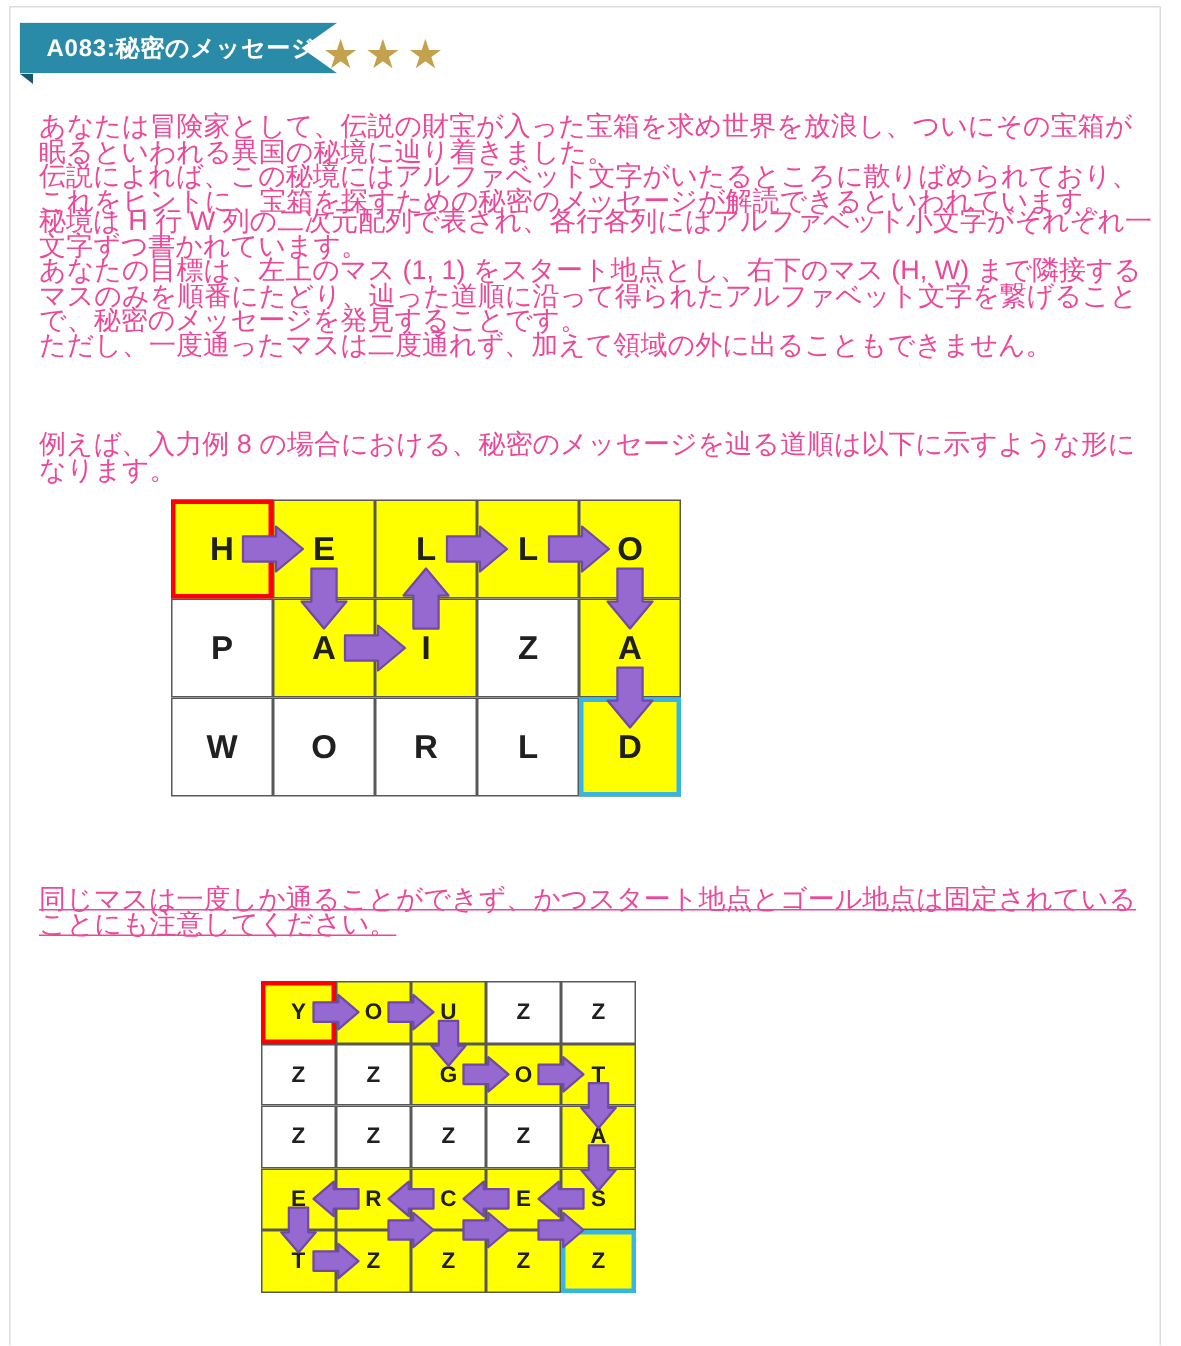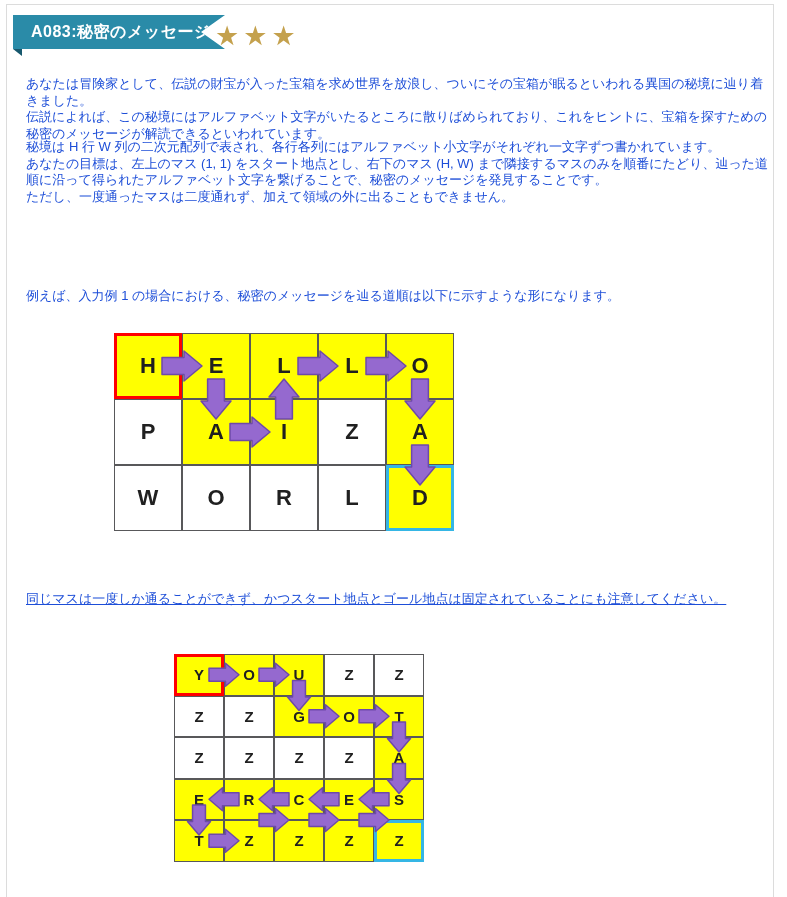--- a/index.html
+++ b/index.html
@@ -30,21 +30,21 @@
     background:#17586d;
     clip-path:polygon(0 0,100% 0,100% 100%);
   }
   .stars{
     position:absolute;left:208px;top:15px;height:32px;
     color:#c4a14d;font-size:27px;letter-spacing:4px;line-height:32px;
   }
   
   .para{
     position:absolute;left:19px;width:745px;margin:0;
-    color:#1d4ed8;font-size:13px;line-height:16.5px;
+    color:#ec4899;font-size:18px;line-height:16.5px;
     white-space:pre-line;
   }
   .p1{top:71px;} .p2{top:134px;} .p3{top:219px;} .p4{top:283px;}
   .p5{top:553px;} .p6{top:586px;text-decoration:underline;}
   
   .grid{position:absolute;}
   .cell{
     position:absolute;box-sizing:border-box;
     border:1px solid #58585a;background:#ffffff;
     display:flex;align-items:center;justify-content:center;
@@ -67,21 +67,21 @@
     <span>A083:秘密のメッセージ</span>
   </div>
   <div class="ribbon-fold"></div>
   <div class="stars" id="stars"><span>★</span><span>★</span><span>★</span></div>
 
   <p class="para p1">あなたは冒険家として、伝説の財宝が入った宝箱を求め世界を放浪し、ついにその宝箱が眠るといわれる異国の秘境に辿り着きました。
 伝説によれば、この秘境にはアルファベット文字がいたるところに散りばめられており、これをヒントに、宝箱を探すための秘密のメッセージが解読できるといわれています。</p>
   <p class="para p2">秘境は H 行 W 列の二次元配列で表され、各行各列にはアルファベット小文字がそれぞれ一文字ずつ書かれています。
 あなたの目標は、左上のマス (1, 1) をスタート地点とし、右下のマス (H, W) まで隣接するマスのみを順番にたどり、辿った道順に沿って得られたアルファベット文字を繋げることで、秘密のメッセージを発見することです。
 ただし、一度通ったマスは二度通れず、加えて領域の外に出ることもできません。</p>
-  <p class="para p4">例えば、入力例 1 の場合における、秘密のメッセージを辿る道順は以下に示すような形になります。</p>
+  <p class="para p4">例えば、入力例 8 の場合における、秘密のメッセージを辿る道順は以下に示すような形になります。</p>
   <div class="grid" style="left: 107px; top: 328px; width: 340px; height: 198px;">
       <div class="cell hl" style="left: 0px; top: 0px; width: 68px; height: 66px; font-size: 22px;">H</div>
       <div class="cell hl" style="left: 68px; top: 0px; width: 68px; height: 66px; font-size: 22px;">E</div>
       <div class="cell hl" style="left: 136px; top: 0px; width: 68px; height: 66px; font-size: 22px;">L</div>
       <div class="cell hl" style="left: 204px; top: 0px; width: 68px; height: 66px; font-size: 22px;">L</div>
       <div class="cell hl" style="left: 272px; top: 0px; width: 68px; height: 66px; font-size: 22px;">O</div>
       <div class="cell" style="left: 0px; top: 66px; width: 68px; height: 66px; font-size: 22px;">P</div>
       <div class="cell hl" style="left: 68px; top: 66px; width: 68px; height: 66px; font-size: 22px;">A</div>
       <div class="cell hl" style="left: 136px; top: 66px; width: 68px; height: 66px; font-size: 22px;">I</div>
       <div class="cell" style="left: 204px; top: 66px; width: 68px; height: 66px; font-size: 22px;">Z</div>

